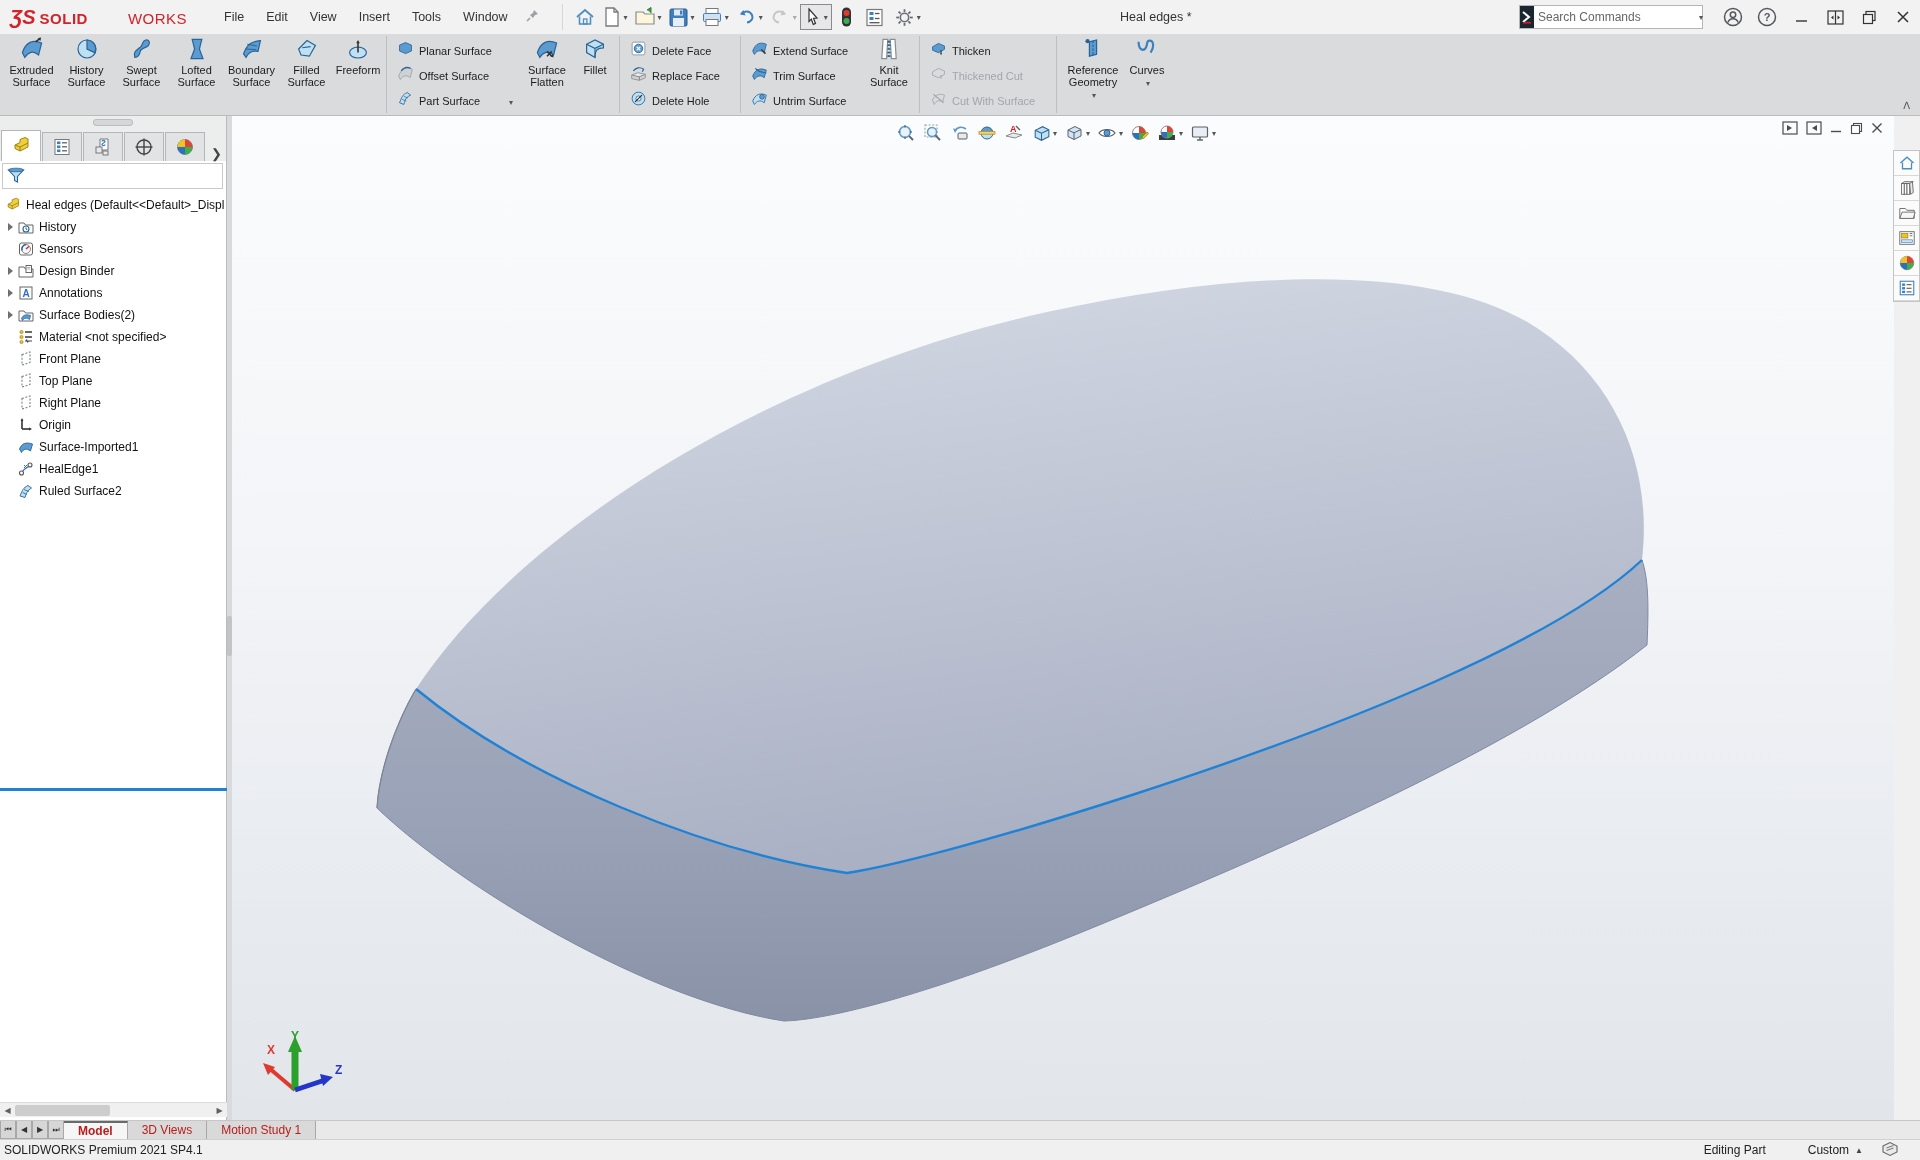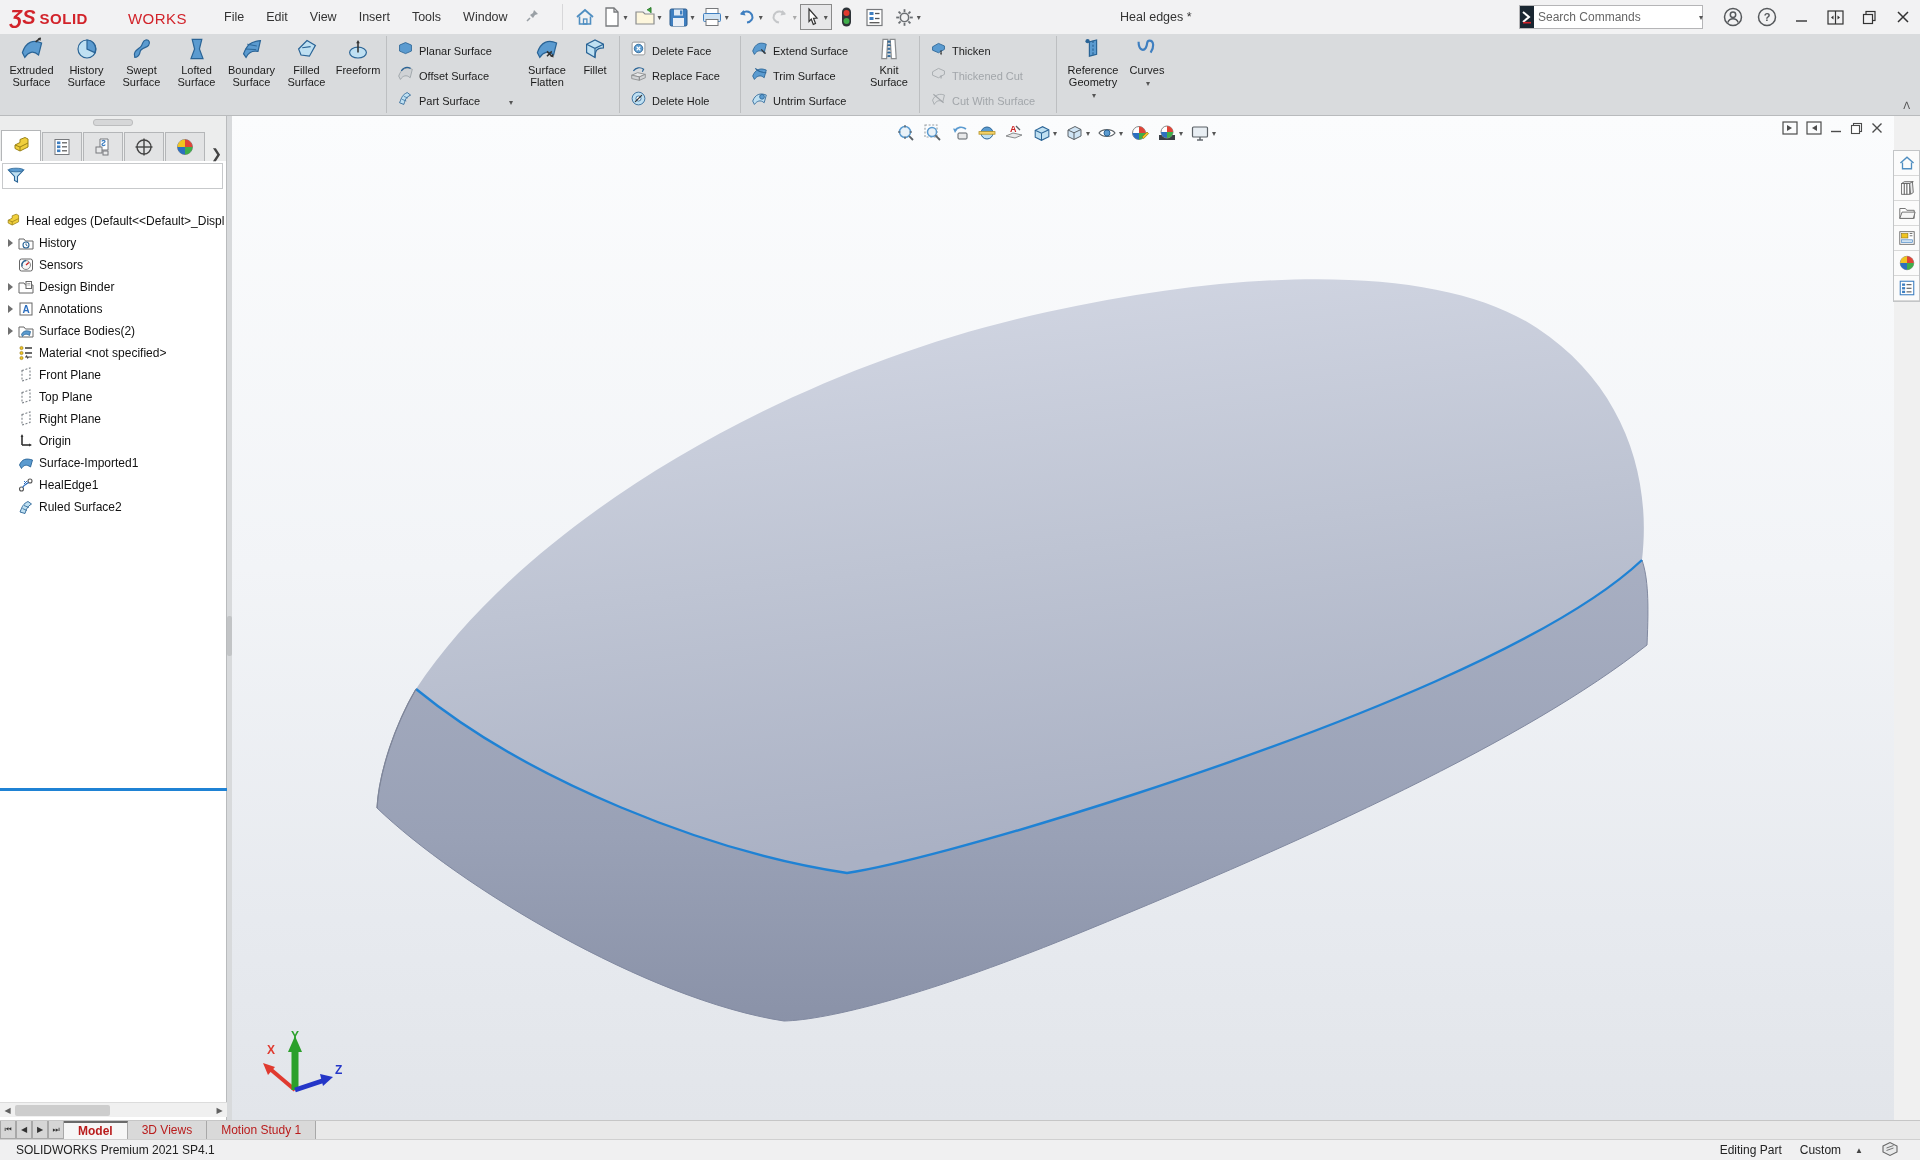--- a/index.html
+++ b/index.html
@@ -65,41 +65,41 @@
   #tree-tabs { position:absolute; left:0; top:13px; width:100%; height:32px; background:#eceded; display:flex; align-items:flex-end; }
   .ttab { width:40px; height:29px; display:flex; align-items:center; justify-content:center; border:1px solid #b4b6b8; border-bottom:none; background:#e2e3e4; margin-left:1px; }
   .ttab.active { background:#ffffff; height:31px; }
   .ttab-more { margin-left:6px; color:#444; font-size:13px; }
   #filter-row { position:absolute; left:2px; top:47px; width:221px; height:26px; border:1px solid #c7c9cb; display:flex; align-items:center; }
   #tree { position:absolute; left:0; top:78px; width:100%; }
   .trow { display:flex; align-items:center; height:22px; font-size:12px; color:#111; white-space:nowrap; overflow:hidden; }
   .trow .exp { width:14px; margin-left:3px; display:flex; align-items:center; justify-content:center; }
   .tri { width:0; height:0; border-left:5px solid #6f6f6f; border-top:4px solid transparent; border-bottom:4px solid transparent; }
   .trow .ticon { width:18px; margin-right:4px; display:flex; justify-content:center; flex:none; }
-  .trow.root { font-size:12px;margin-top:16px; }
+  .trow.root { font-size:12px; }
   #rollback { position:absolute; left:0; width:227px; height:3px; background:#1f82d4; }
   #panel-hscroll { position:absolute; left:0; top:986px; width:227px; height:15px; background:#f0f0f0; border-top:1px solid #dcdcdc; }
   .scr-arrow { position:absolute; top:1px; width:15px; height:13px; display:flex; align-items:center; justify-content:center; color:#606060; font-size:8px; }
   #panel-hthumb { position:absolute; left:15px; top:2px; width:95px; height:11px; background:#cdcdcd; border-radius:2px; }
   #splitter { position:absolute; left:227px; top:116px; width:5px; height:1004px; background:#d8dadc; }
   #splitter .grip { position:absolute; left:0px; top:500px; width:5px; height:40px; background:#c2c4c6; border-radius:2px; }
 
   
   #taskpane { position:absolute; right:0; top:150px; width:27px; background:#f5f5f5; border:1px solid #c3c5c7; }
   .tp-btn { width:25px; height:25px; display:flex; align-items:center; justify-content:center; border-bottom:1px solid #d8d8d8; background:#fbfbfb; }
 
   
   #sheettabs { position:absolute; left:0; top:1120px; width:1920px; height:19px; background:#e9e9e9; border-top:1px solid #c6c6c6; display:flex; align-items:stretch; }
   .navbtn { width:16px; display:flex; align-items:center; justify-content:center; background:#d6d6d6; border:1px solid #a8a8a8; border-top:none; color:#333; font-size:8px; }
   .sheet-tab { padding:0 14px; display:flex; align-items:center; font-size:12px; background:#d9d9d9; border-right:1px solid #a8a8a8; color:#b91c1c; }
   .sheet-tab.active { background:#f6f6f6; font-weight:bold; border-top:2px solid #6a6a6a; }
   #statusbar { position:absolute; left:0; top:1139px; width:1920px; height:21px; background:#f0f0f1; border-top:1px solid #d0d0d0; display:flex; align-items:center; font-size:12px; color:#222; }
-  #status-left { margin-left:16px; }
+  #status-left { margin-left:4px; }
   #status-right { position:absolute; right:21px; display:flex; align-items:center; gap:18px; }
-  #status-units { display:flex; align-items:center; gap:14px; }
+  #status-units { display:flex; align-items:center; gap:6px;margin-left:24px; }
 
   svg text { font-family:"Liberation Sans", sans-serif; }
 </style>
 </head>
 <body>
 
 <div id="root">
 
   <svg width="0" height="0" style="position:absolute">
     <defs>

